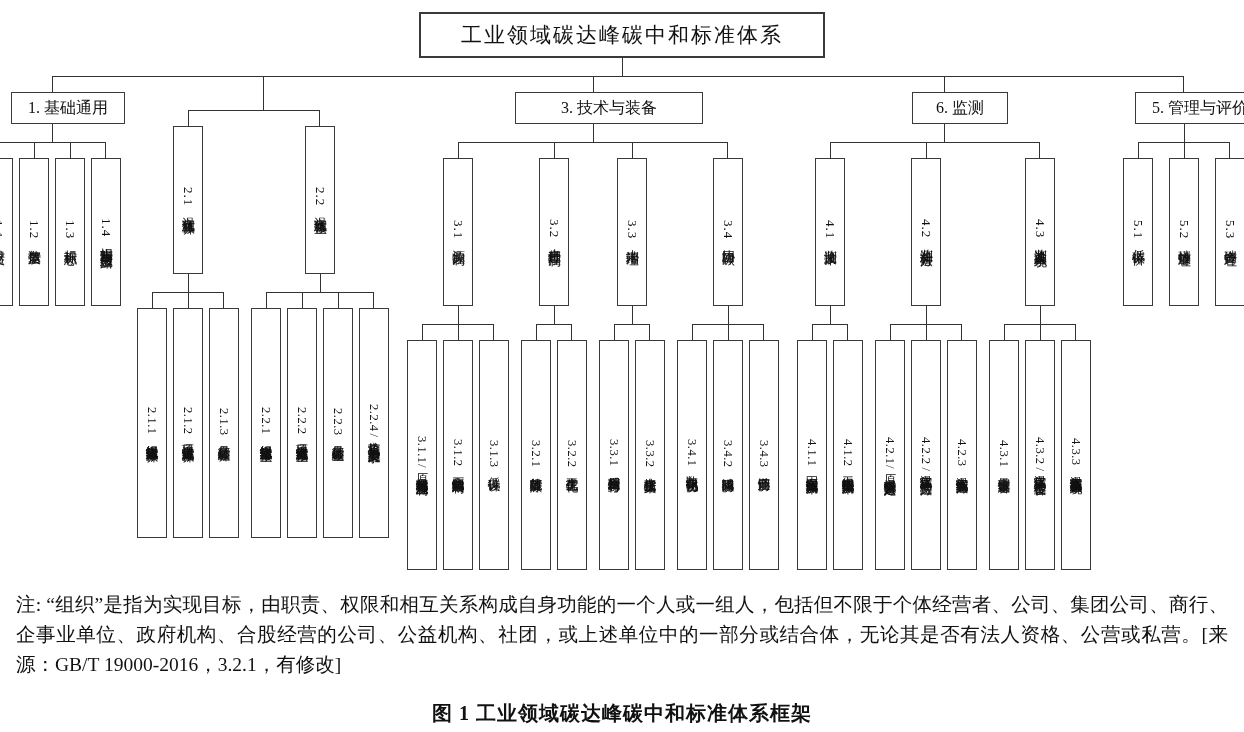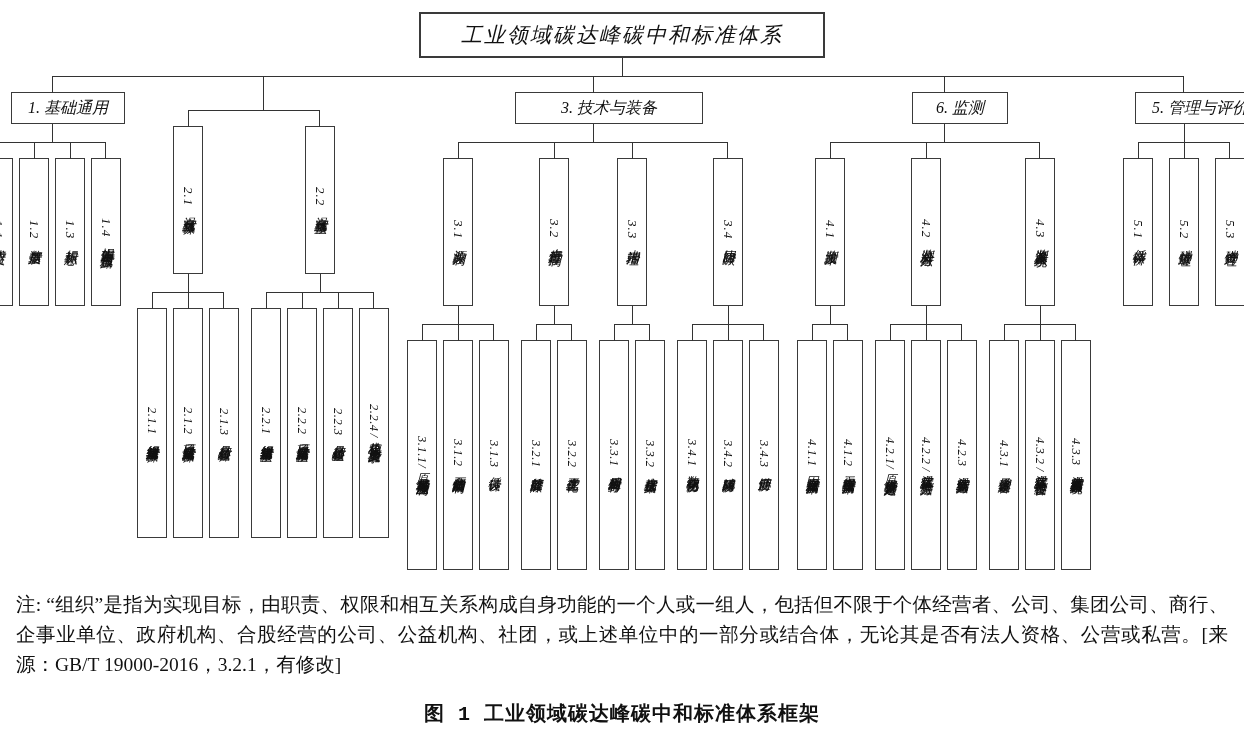--- a/index.html
+++ b/index.html
@@ -18,21 +18,21 @@
 
   
   .tree ul{
     display:flex;justify-content:center;align-items:flex-start;
     list-style:none;margin:0;padding:18px 0 0;position:relative;
   }
   .tree ul::before{
     content:'';position:absolute;top:0;left:50%;width:0;height:18px;
     border-left:1px solid var(--line);
   }
-  .tree > ul.root-level{padding-top:0;font-style:italic;}
+  .tree > ul.root-level{padding-top:0;}
   .tree > ul.root-level::before{display:none;}
   .tree li{
     display:flex;flex-direction:column;align-items:center;
     position:relative;padding:16px 3px 0;
   }
   .tree li::before,.tree li::after{
     content:'';position:absolute;top:0;right:50%;width:50%;height:16px;
     border-top:1px solid var(--line);
   }
   .tree li::after{right:auto;left:50%;border-left:1px solid var(--line);}
@@ -66,21 +66,21 @@
   .leaf-box{height:230px;font-size:12.5px;letter-spacing:0.5px;}
   .branches-row > li:nth-child(5) .mid-box{margin:0 5px;}
 
   
   .note{
     margin:20px 2px 0;font-size:19.5px;line-height:30px;
     text-align:justify;
   }
   .caption{
     margin:20px 0 0;text-align:center;font-weight:bold;
-    font-size:20px;letter-spacing:1px;font-family:Liberation Mono, monospace;
+    font-size:20px;letter-spacing:1px;
   }
 </style>
 </head>
 <body>
 
 <div class="page">
 
   <div class="tree">
     <ul class="root-level">
       <li>

